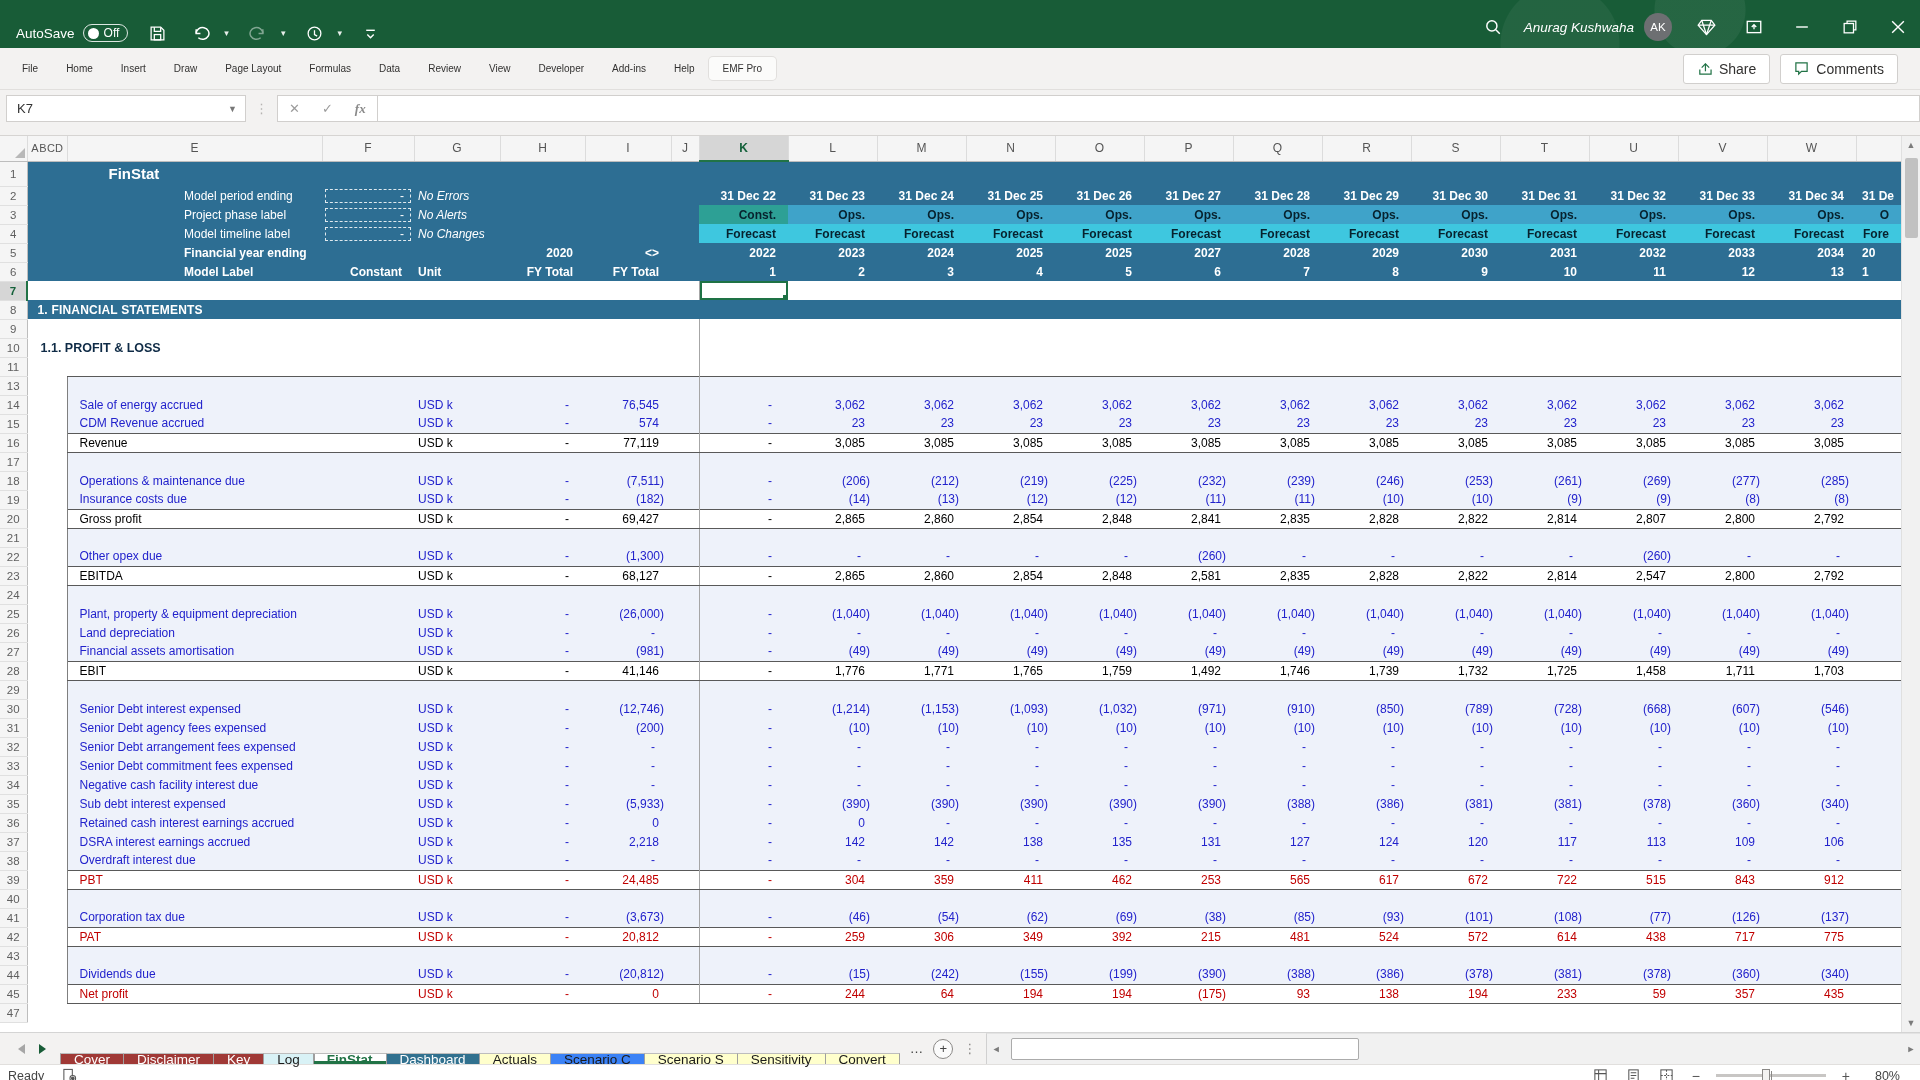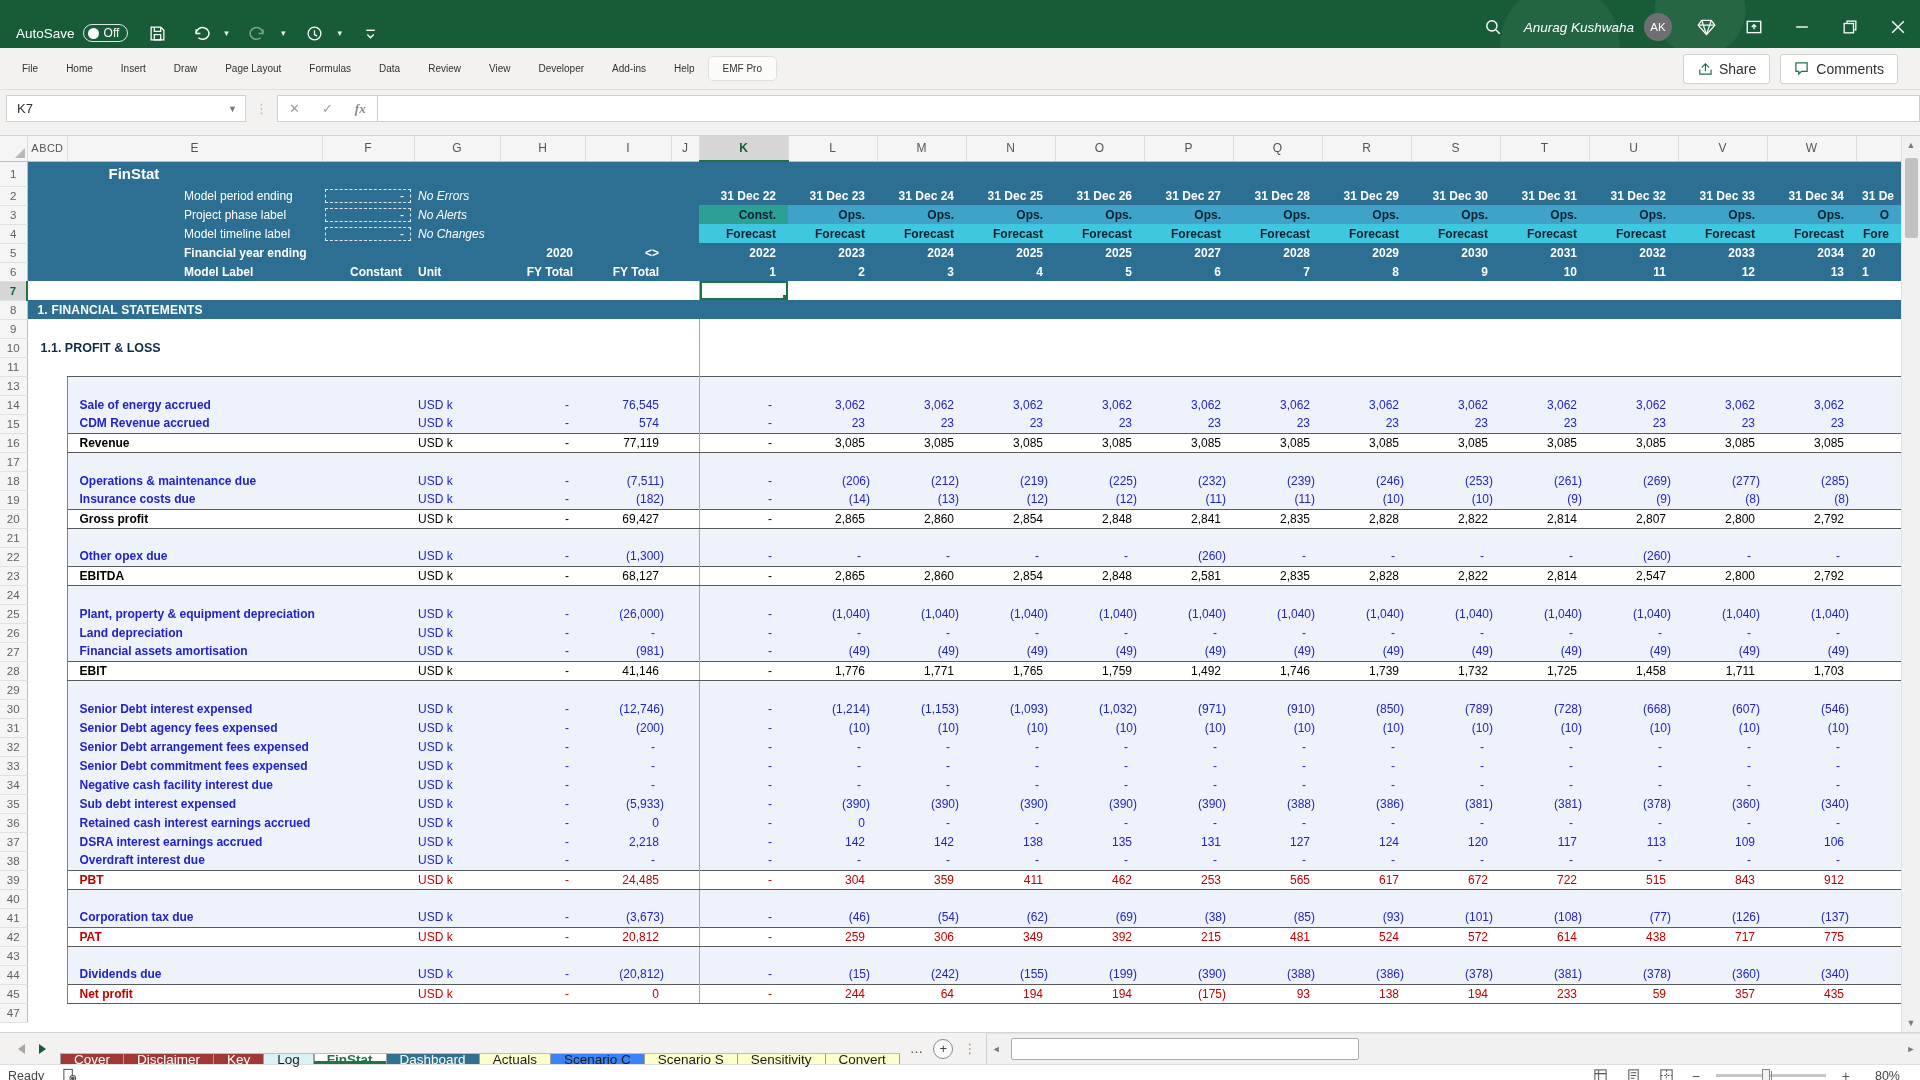--- a/index.html
+++ b/index.html
@@ -82,21 +82,21 @@
   .fc{background:#3EC7DF;font-weight:bold;color:#07222E;text-align:right;padding-right:12px;}
   .blk{background:#EEF2FA;}
   .wht{background:#fff;}
   .bll{border-left:1px solid #7F7F7F;}
   .dvl{border-left:1px solid #A6A6A6;}
   .bt{border-top:1px solid #595959;}
   .btb{border-top:1px solid #595959;border-bottom:1px solid #595959;}
   .c-b{color:#2222CC;}
   .c-k{color:#000;}
   .c-r{color:#C00000;}
-  .lblcell{padding-left:12px;font-weight:bold;}
+  .lblcell{padding-left:12px;}
   .unit{padding-left:4px;}
   .selcell{box-shadow:inset 0 0 0 2px #1E7245;position:relative;cursor:cell;}
   .selcell::after{content:"";position:absolute;right:0;bottom:0;width:5px;height:5px;background:#1E7245;}
 
   
   .vscroll{position:absolute;right:0;top:0;width:19px;height:896px;background:#F1F1F1;border-left:1px solid #E0E0E0;
     display:flex;flex-direction:column;align-items:center;}
   .vs-arrow{width:19px;height:18px;display:flex;align-items:center;justify-content:center;color:#7B7B7B;font-size:9px;cursor:pointer;}
   .vs-thumb{width:13px;height:80px;background:#C1C1C1;border-radius:2px;margin-top:4px;cursor:grab;}
   .vs-fill{flex:1;}

